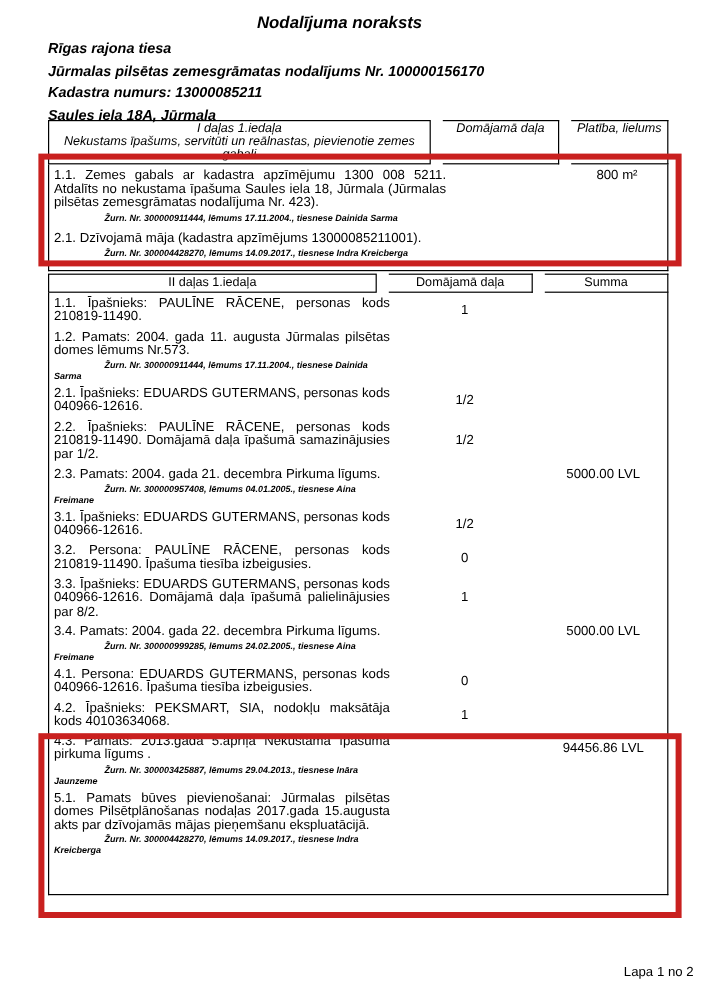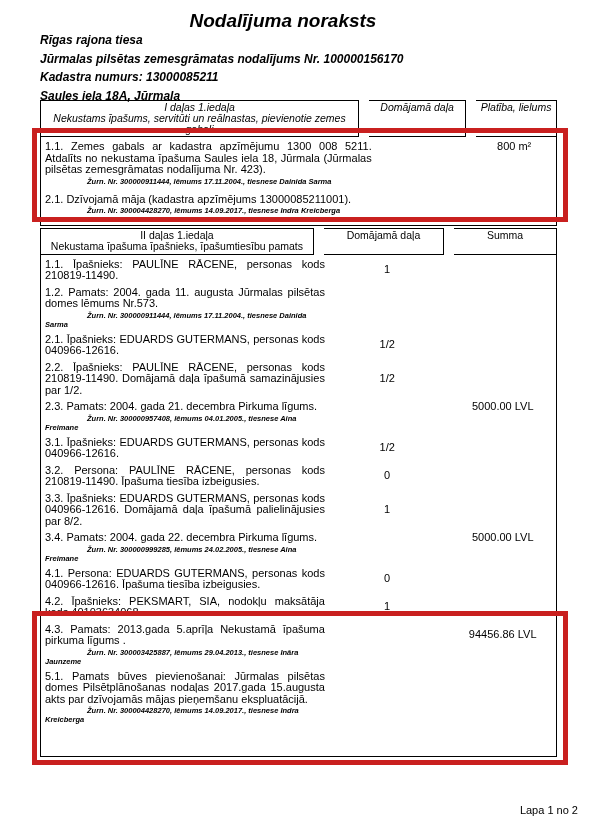--- a/index.html
+++ b/index.html
@@ -3,21 +3,21 @@
 <meta charset="utf-8">
 <style>
   * { margin:0; padding:0; box-sizing:border-box; }
   html,body { background:#ffffff; }
   body { font-family:"Liberation Sans", sans-serif; color:#000; }
   .page {
     position:relative; width:606px; height:826px; background:#fff; overflow:hidden;
   }
   .doc-title {
     position:absolute; top:10px; left:0; width:566px;
-    text-align:center; font-size:19px; font-weight:bold; font-style:italic;
+    text-align:center; font-size:14px; font-weight:bold; font-style:italic;
   }
   .meta {
     position:absolute; top:31px; left:40px; width:520px;
     font-size:12px; font-weight:bold; font-style:italic; line-height:18.5px;
   }
   
   .tbl { position:absolute; left:40px; width:517px; }
   .tbl1 { top:100px; }
   .tbl2 { top:228px; }
   .thead { display:flex;gap:10px; }
@@ -118,21 +118,20 @@
         <div class="journal">Žurn. Nr. 300004428270, lēmums 14.09.2017., tiesnese Indra Kreicberga</div>
       </div>
 
     </div>
   </div>
 
   <div class="tbl tbl2">
     <div class="thead">
       <div class="th th-main">
         <div>II daļas 1.iedaļa</div>
-        <div>Nekustama īpašuma īpašnieks, īpašumtiesību pamats</div>
       </div>
       <div class="th th-share">Domājamā daļa</div>
       <div class="th th-end">Summa</div>
     </div>
     <div class="tbody">
 
       <div class="entry">
         <div class="erow">
           <div class="etext">1.1. Īpašnieks: PAULĪNE RĀCENE, personas kods 210819-11490.</div>
           <div class="eshare">1</div>

